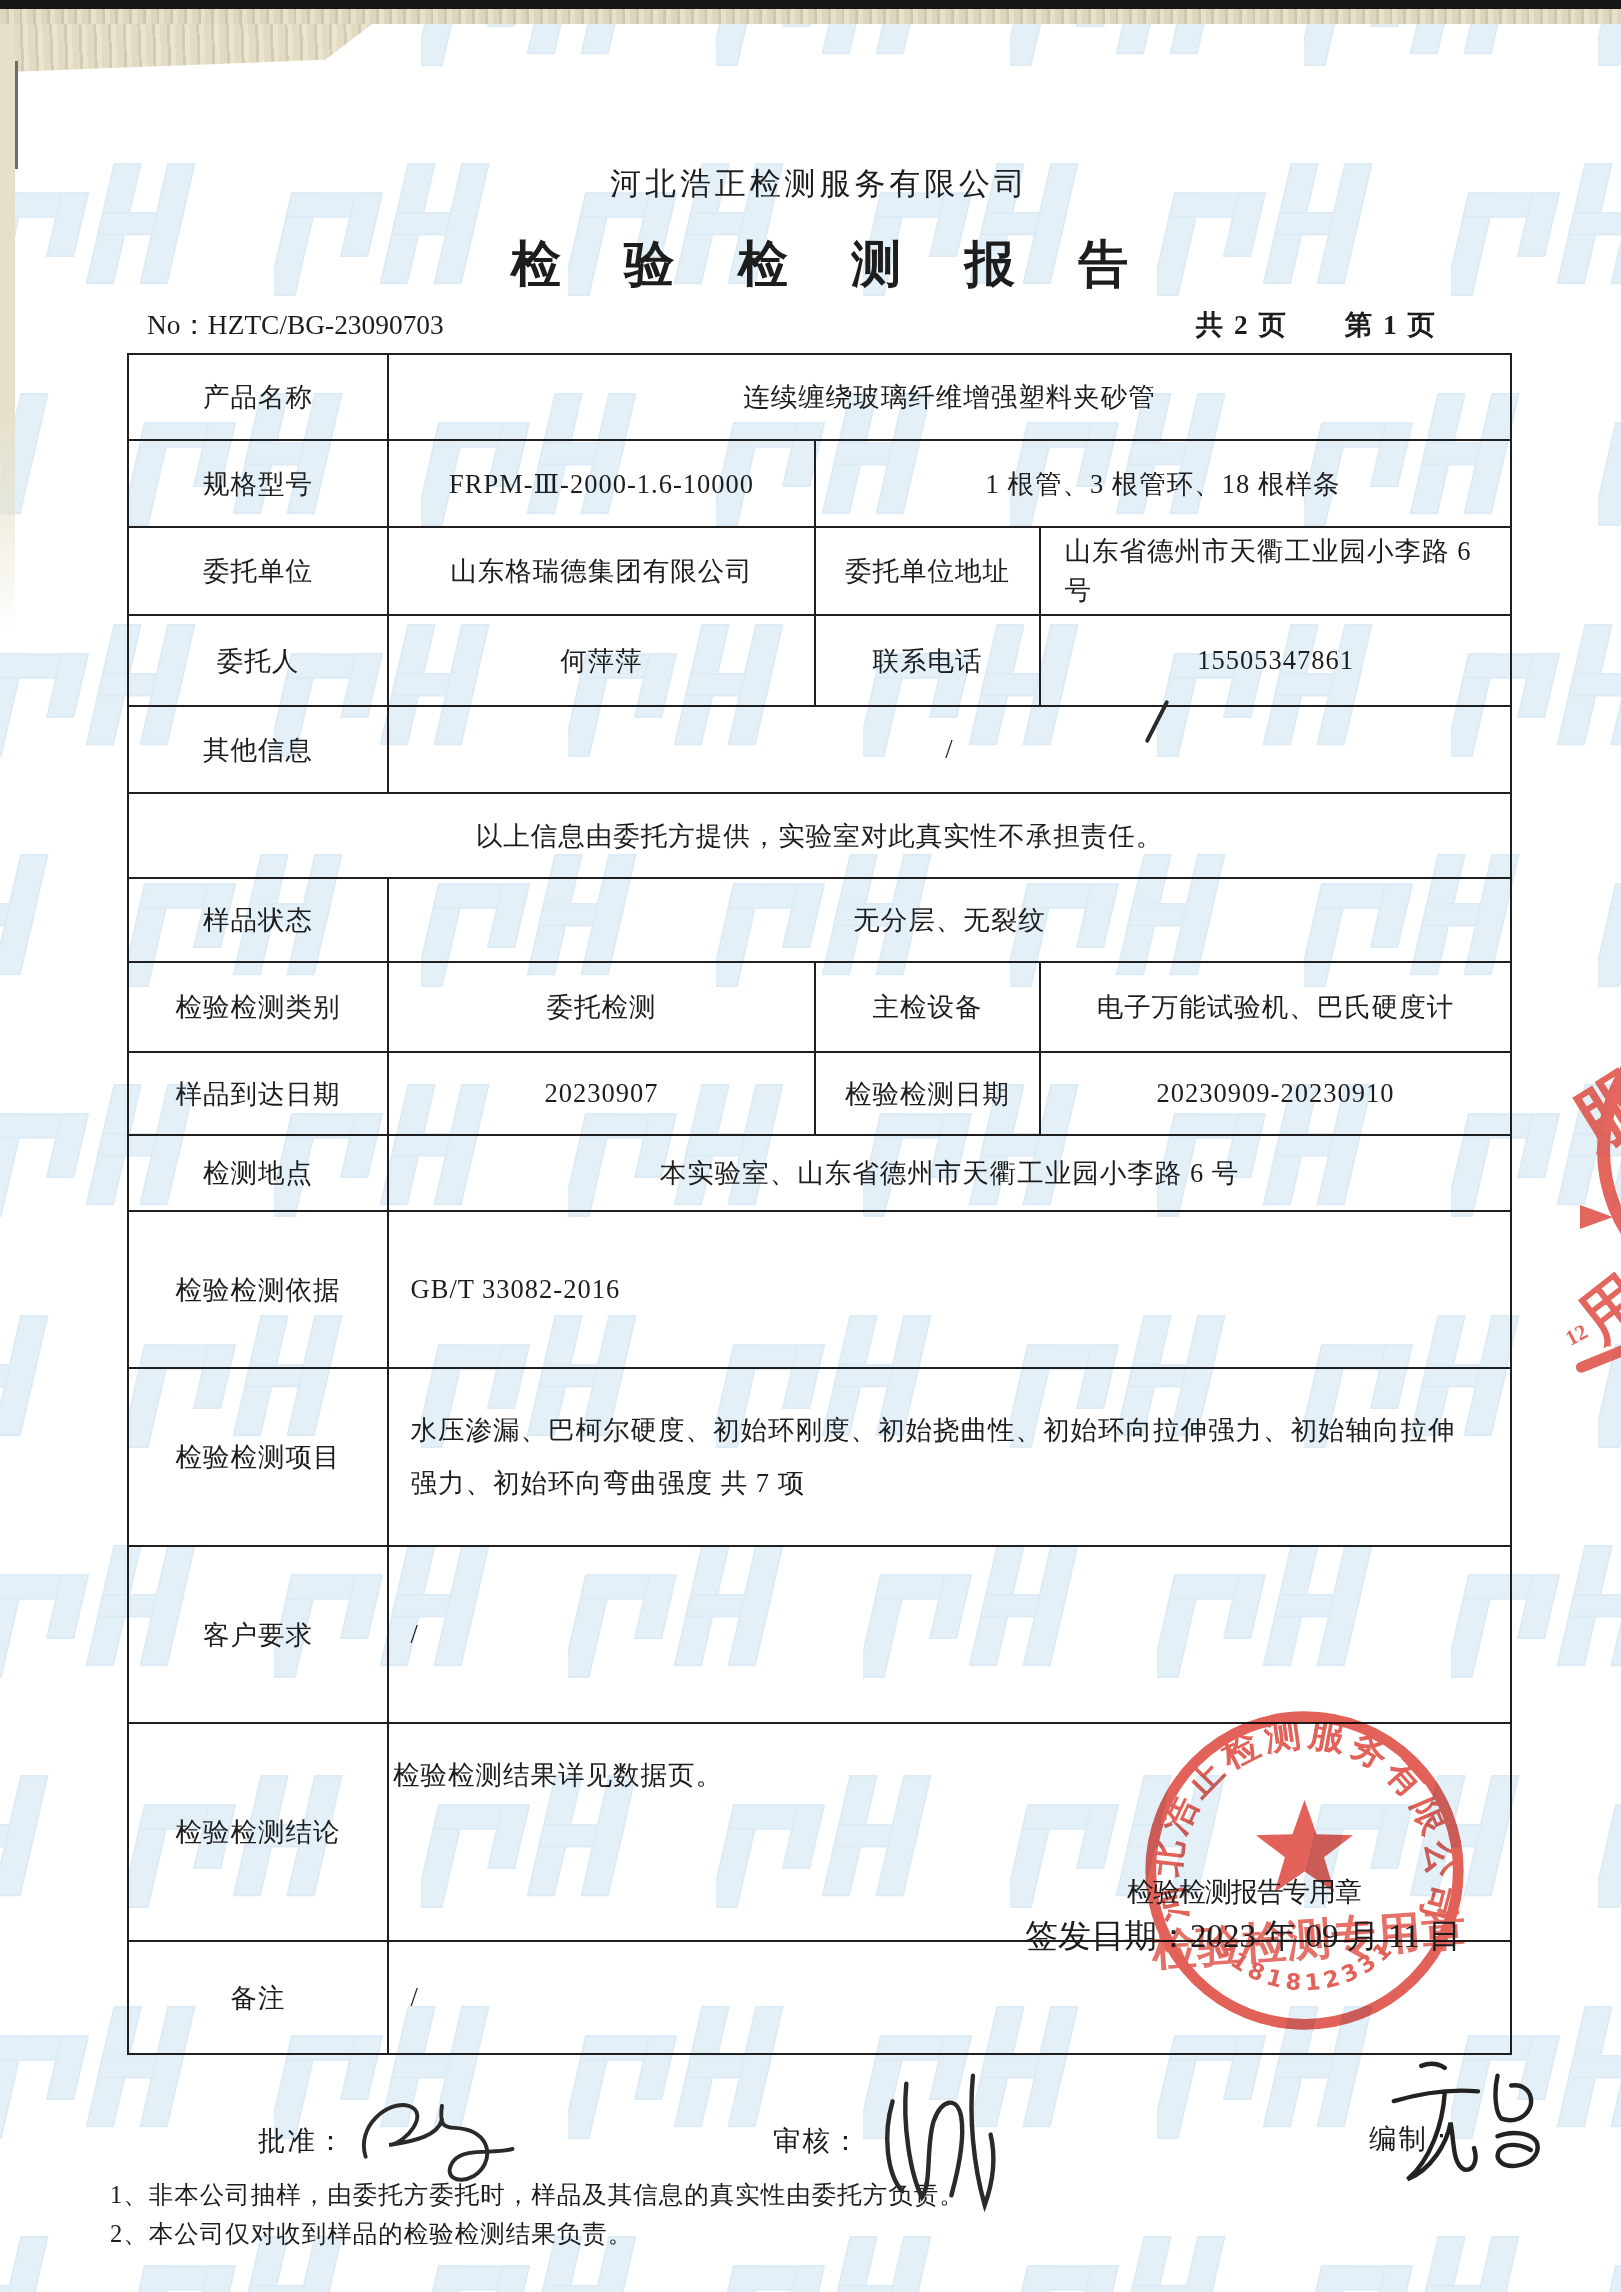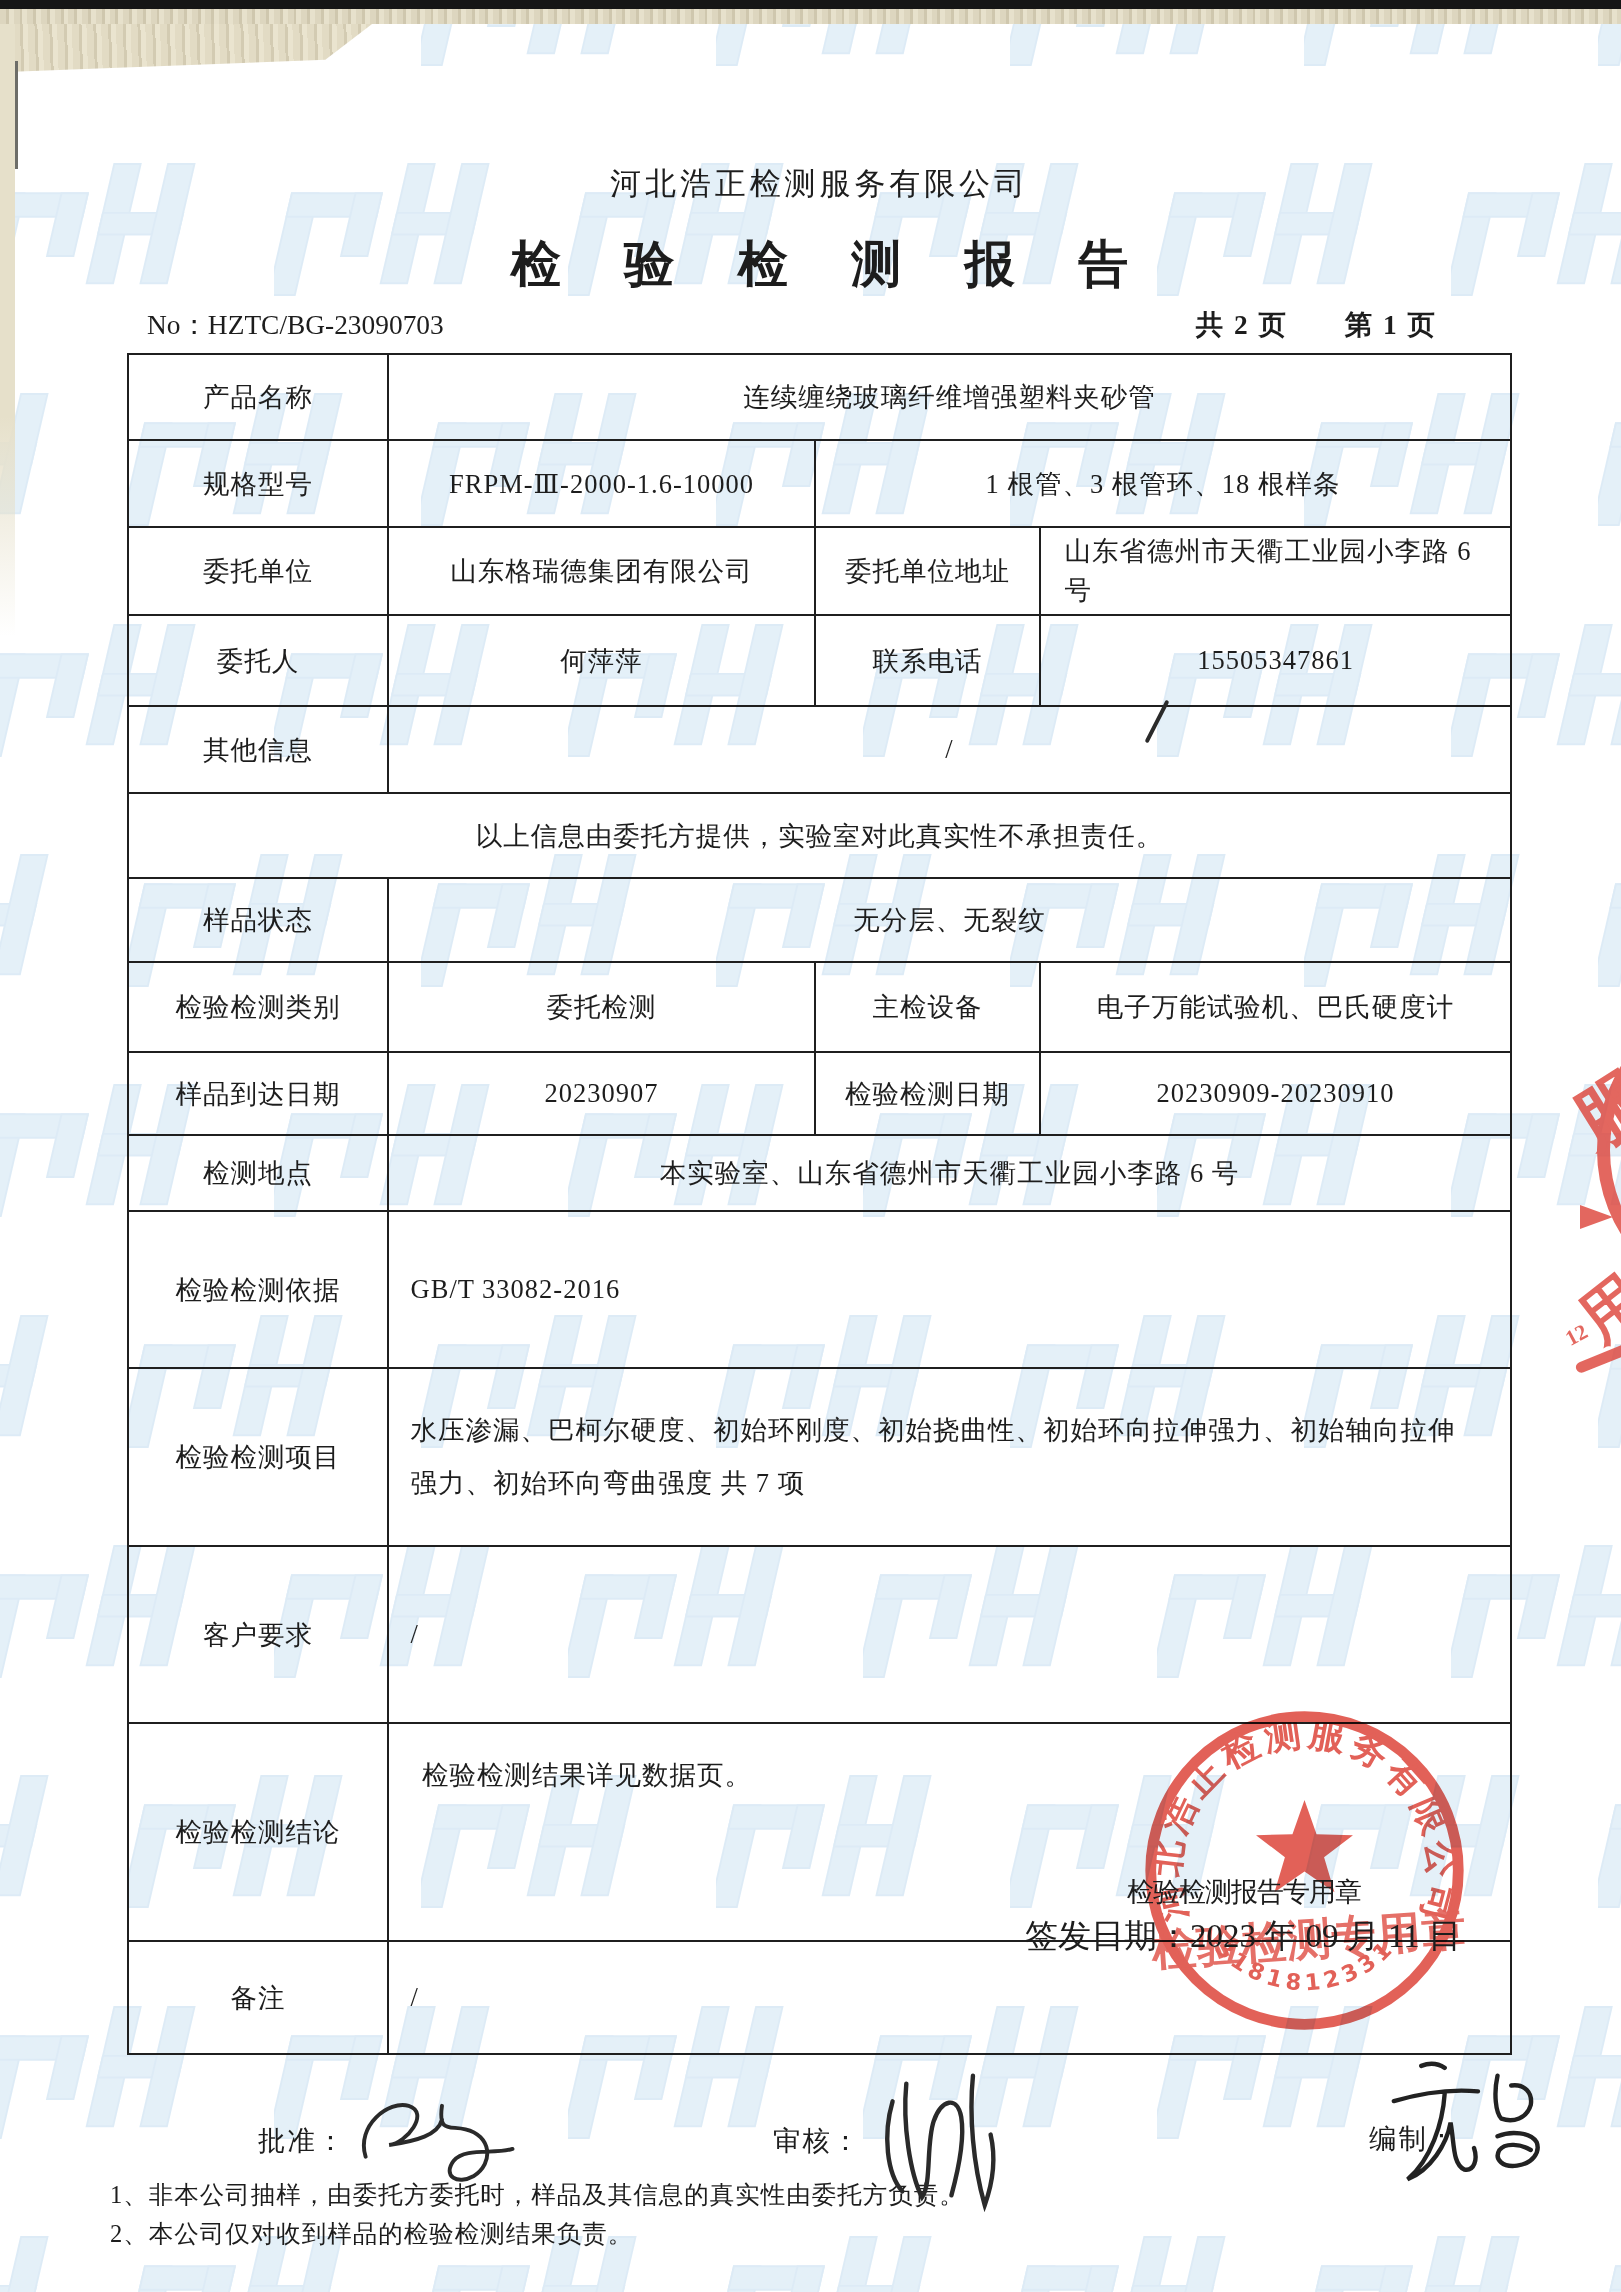--- a/index.html
+++ b/index.html
@@ -52,21 +52,21 @@
     box-sizing:border-box;display:flex;align-items:center;justify-content:center;
     text-align:left;letter-spacing:1px;
   }
   .cell + .cell{border-left:2.9px solid #1f1f1f;}
   .c1{width:258px;flex:none;}
   .c2{width:427px;flex:none;}
   .c3{width:225px;flex:none;}
   .c4{flex:1;}
   .span{flex:1;}
   .left{justify-content:flex-start;text-align:left;padding-left:21.6px;}
-  .topleft{justify-content:flex-start;align-items:flex-start;text-align:left;padding:33px 0 0 33px;}
+  .topleft{justify-content:flex-start;align-items:flex-start;text-align:left;padding:33px 0 0 4px;}
   .wrap2{line-height:39px;padding:0 23.5px;}
   .items-cell{line-height:53px;padding-right:39px;}
   .rel{position:relative;}
   
   .hand-tick{position:absolute;left:1155px;top:698px;width:3.9px;height:47px;background:#2a2a2a;transform:rotate(27deg);border-radius:2px;z-index:3;}
   
   .stamp-svg{position:absolute;left:1138px;top:1704px;z-index:4;opacity:.84;mix-blend-mode:multiply;}
   .stamp-overlay-title{position:absolute;left:1127px;top:1874px;font-size:27px;letter-spacing:-1px;z-index:5;}
   .stamp-overlay-date{position:absolute;left:1025px;top:1914px;font-size:33px;z-index:5;}
   

